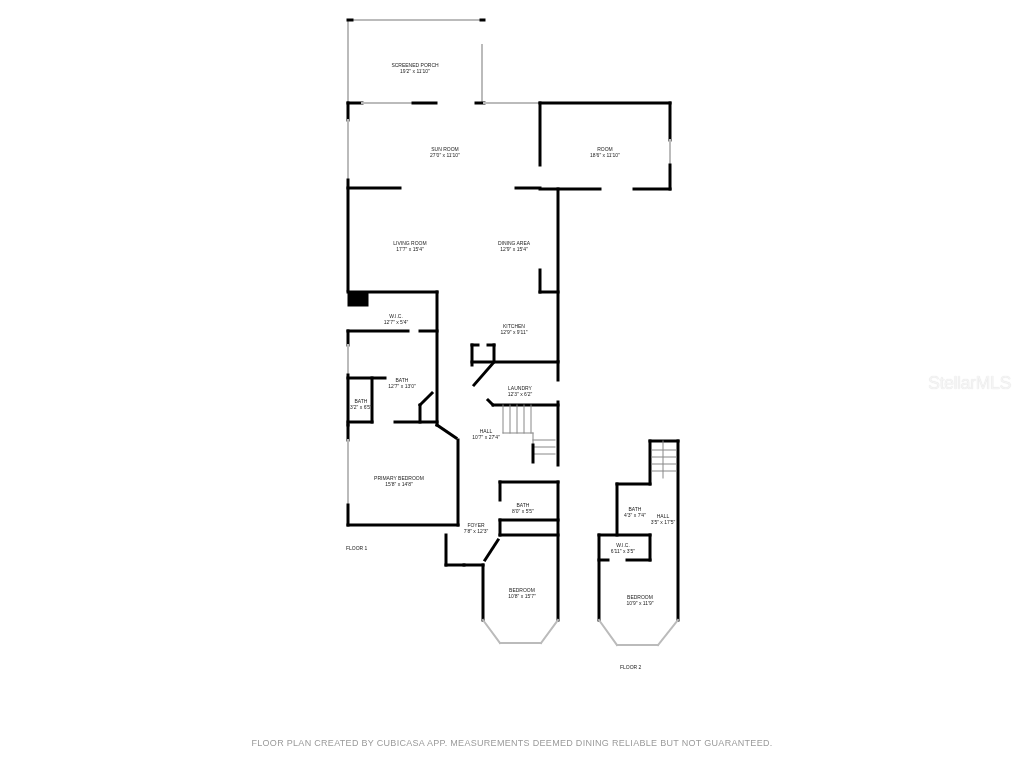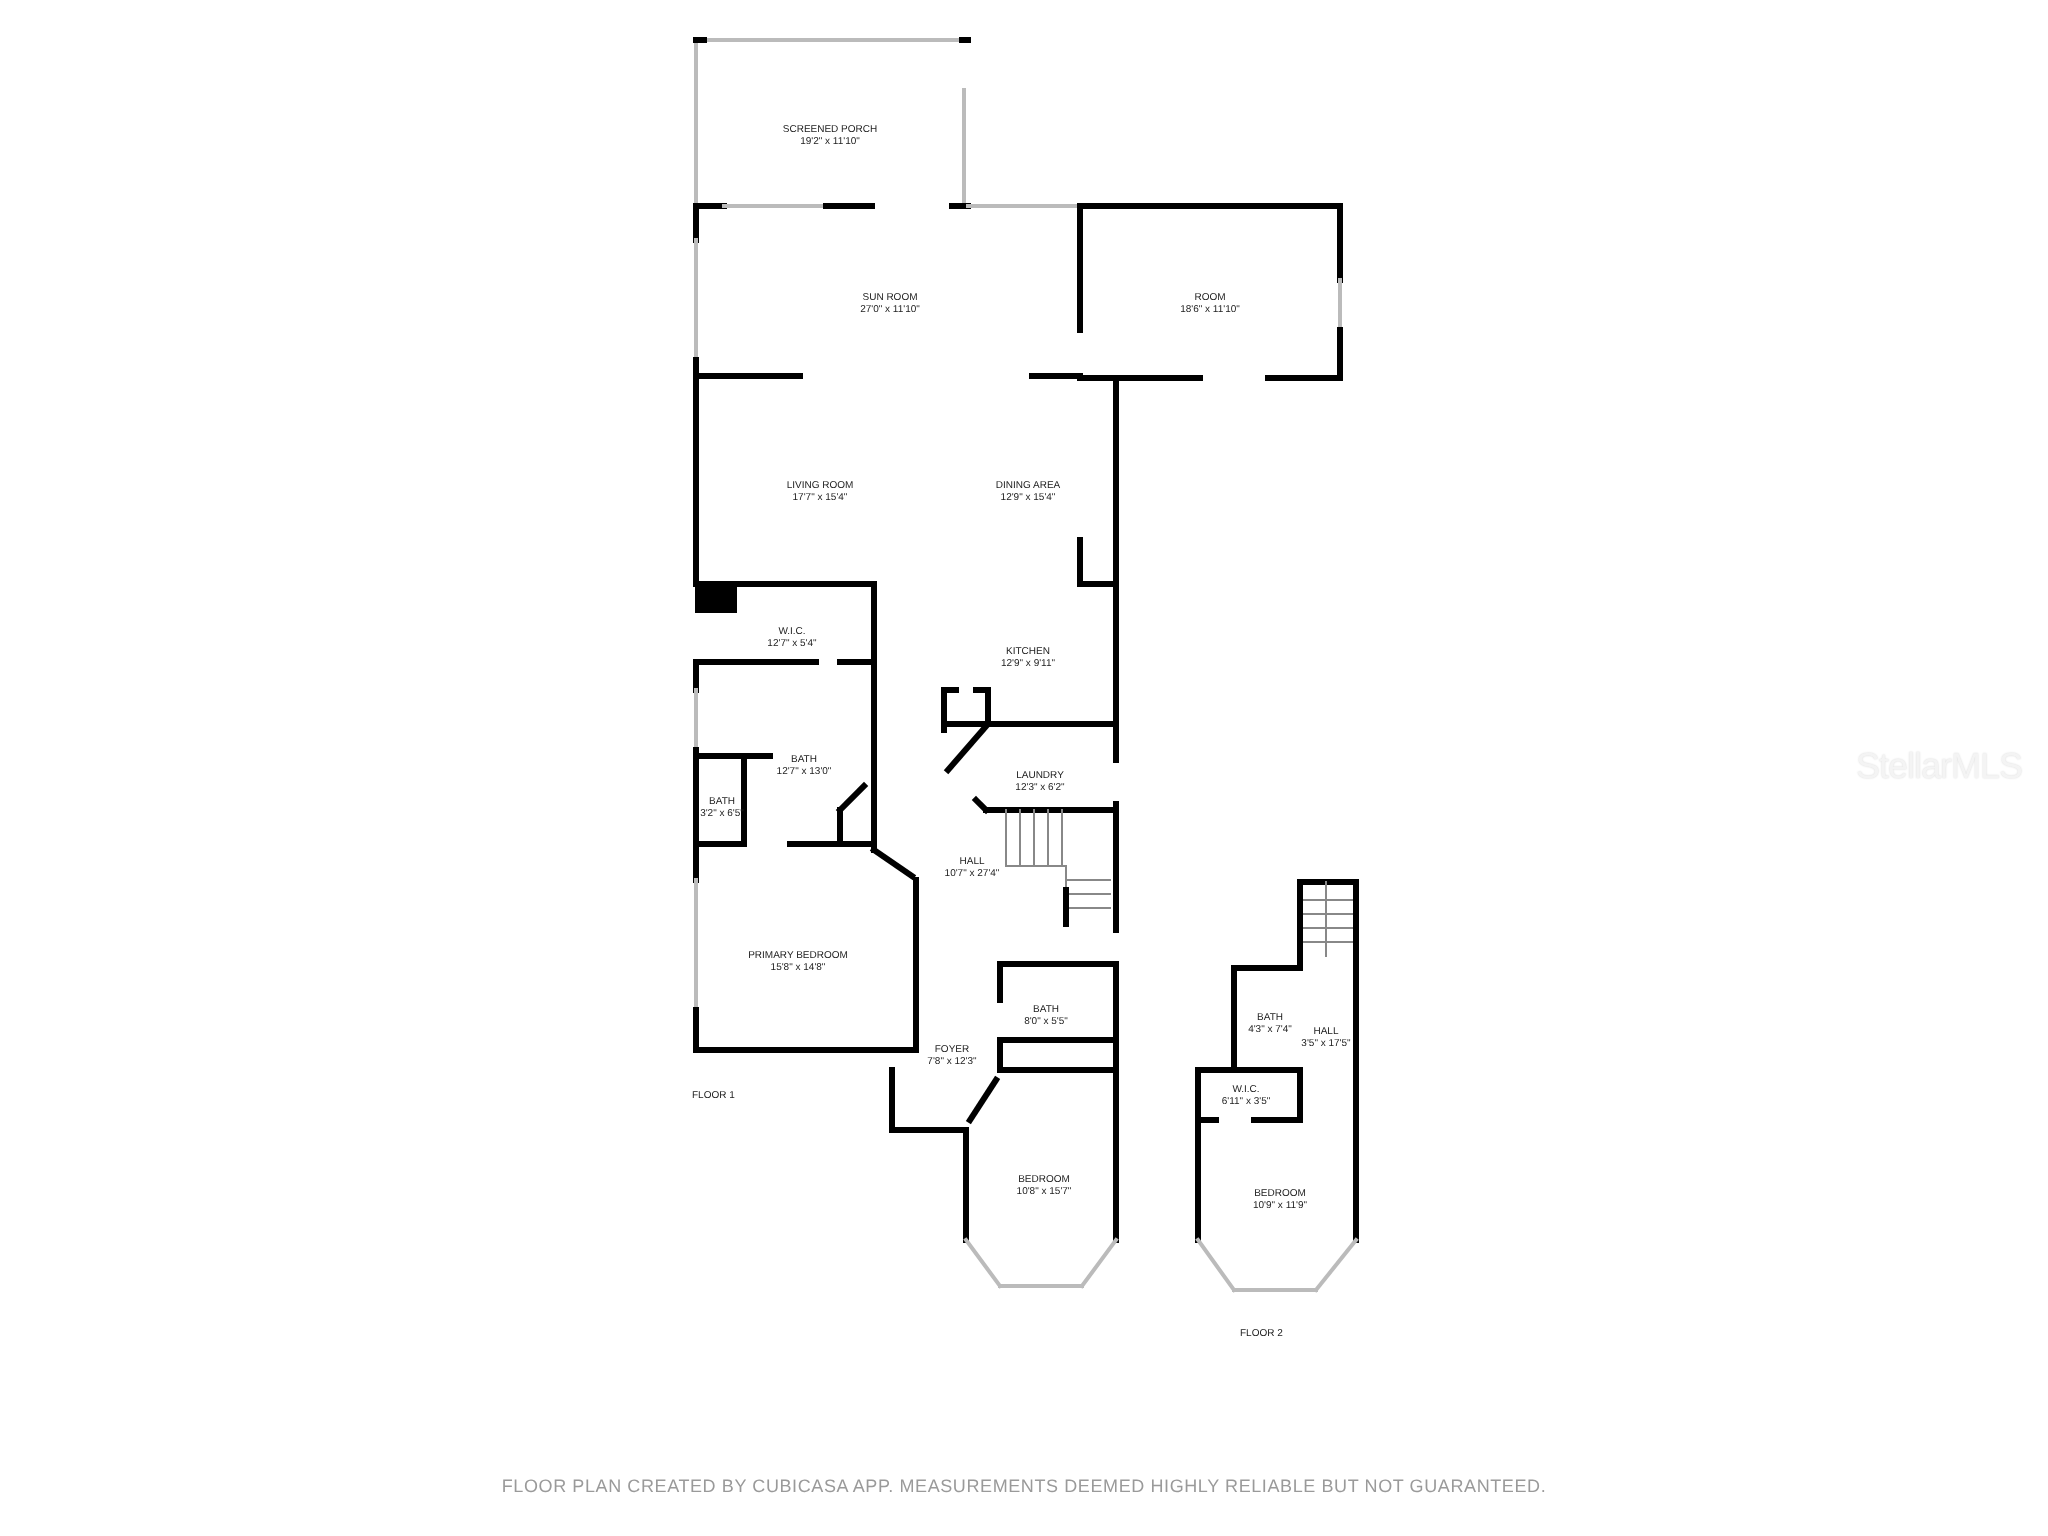--- a/index.html
+++ b/index.html
@@ -208,13 +208,13 @@
     <span>W.I.C.</span>
     <span>6'11" x 3'5"</span>
   </div>
 <div class="lbl" style="left:640px;top:594px">
     <span>BEDROOM</span>
     <span>10'9" x 11'9"</span>
   </div>
 <div class="floor" style="left:620px;top:664px">FLOOR 2</div>
 
 <div class="watermark">StellarMLS</div>
-<div class="footer">FLOOR PLAN CREATED BY CUBICASA APP. MEASUREMENTS DEEMED HIGHLY RELIABLE BUT NOT GUARANTEED.</div>
+<div class="footer">FLOOR PLAN CREATED BY CUBICASA APP. MEASUREMENTS DEEMED DINING RELIABLE BUT NOT GUARANTEED.</div>
 
 </body></html>

